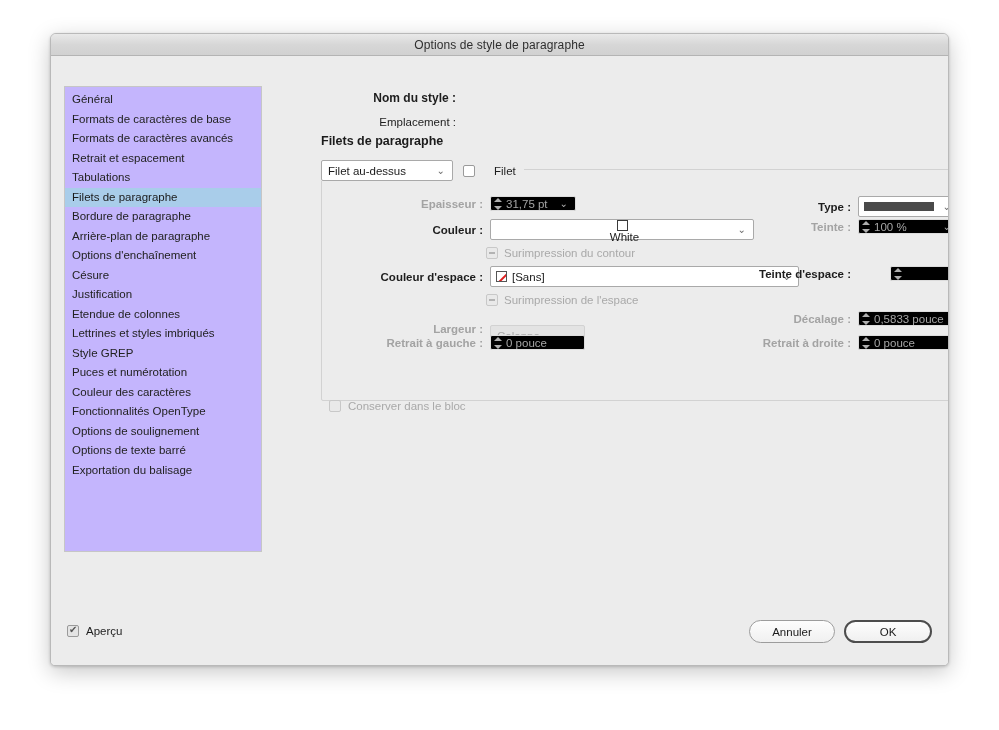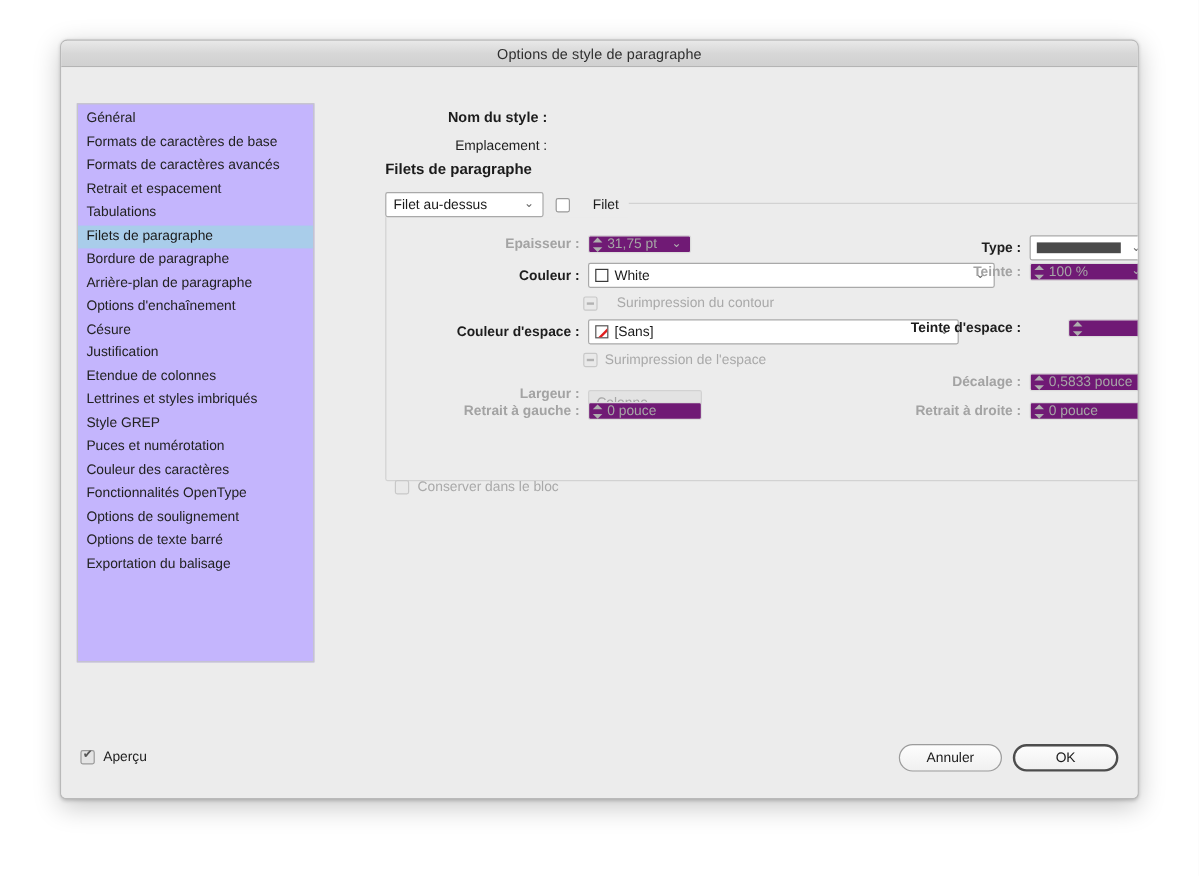--- a/index.html
+++ b/index.html
@@ -242,21 +242,21 @@
     white-space: nowrap;
   }
   .ctl-label.dim { color: #a3a3a3; font-weight: bold; }
 
   
   .stepper-field {
     display: flex;
     align-items: center;
     height: 15px;
     box-sizing: border-box;
-    background: #701a75;
+    background: #000000;
     border: 1px solid #dcdcdc;
     border-radius: 2px;
     padding-left: 2px;
     color: #a6a6a6;
     font-size: 11.5px;
     position: relative;
   }
   .stepper-field.plain {
     border-color: #dcdcdc;
   }
@@ -466,31 +466,31 @@
         <span class="ctl-label dim" style="width:162px;">Epaisseur :</span>
         <div class="stepper-field" style="width:86px;">
           <span class="spin"></span>
           <span class="val">31,75 pt</span>
           <span class="chev">⌄</span>
         </div>
       </div>
 
       <div class="ctl-row" style="left:50px; top:163px;">
         <span class="ctl-label" style="width:162px;">Couleur :</span>
-        <div class="color-field" style="width:339px;">
+        <div class="color-field" style="width:264px;flex-direction:column;">
           <span class="swatch"></span>
           <span>White</span>
           <span class="chev">⌄</span>
         </div>
       </div>
 
       <div class="ctl-row" style="left:50px; top:191px;">
         <span style="width:165px;"></span>
         <span class="check disabled mixed"></span>
-        <span class="dim-text" style="margin-left:16px;">Surimpression du contour</span>
+        <span class="dim-text" style="margin-left:6px;">Surimpression du contour</span>
       </div>
 
       <div class="ctl-row" style="left:50px; top:210px;">
         <span class="ctl-label" style="width:162px;">Couleur d'espace :</span>
         <div class="color-field" style="width:309px;">
           <span class="swatch none"></span>
           <span>[Sans]</span>
           <span class="chev">⌄</span>
         </div>
       </div>

